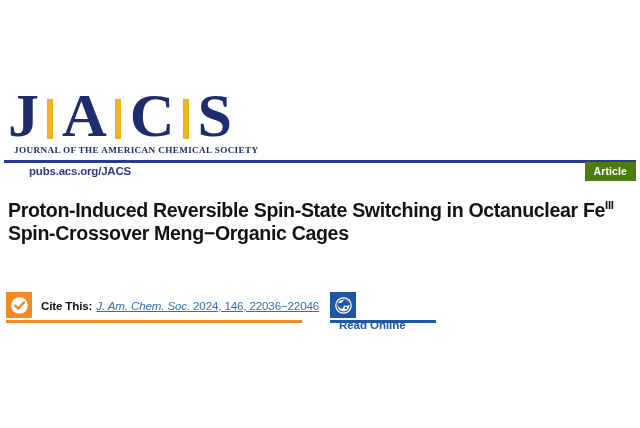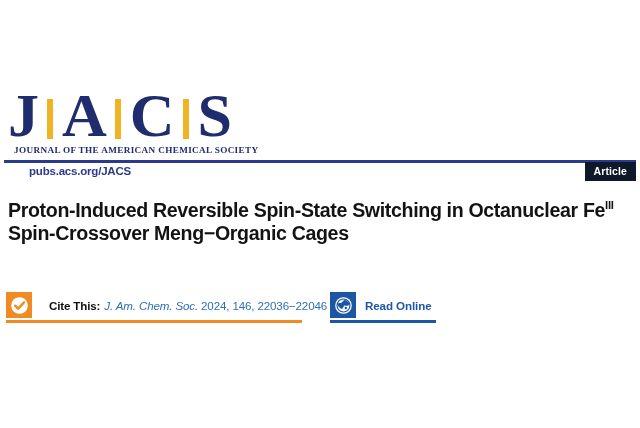--- a/index.html
+++ b/index.html
@@ -80,21 +80,21 @@
     font-weight: 600;
     color: #2b3a8c;
     letter-spacing: -0.2px;
     white-space: nowrap;
     margin-left: 24px;
   }
   .article-badge {
     position: absolute;
     right: 4px;
     top: 162px;
-    background: #0f172a;
+    background: #4d7c0f;
     color: #ffffff;
     font-size: 10.5px;
     font-weight: 700;
     padding: 3px 9px 4px 9px;
     letter-spacing: 0.1px;
     white-space: nowrap;
   }
 
   
   .title {
@@ -151,54 +151,56 @@
     background: #ef8b22;
     flex: 0 0 auto;
     display: flex;
     align-items: center;
     justify-content: center;
   }
   .cite-icon svg { display: block; }
   .cite-text {
     display: flex;
     align-items: center;
-    padding-left: 17px;
+    padding-left: 9px;
     white-space: nowrap;
     font-size: 11.6px;
     letter-spacing: -0.15px;
   }
   .cite-label {
     font-weight: 700;
     color: #111111;
     font-family: "Liberation Sans", sans-serif;
   }
   .cite-ref {
     color: #2f6fb5;
     font-family: "Liberation Sans", sans-serif;
     margin-left: 4px;
+    text-decoration: underline;
   }
   .cite-ref .jname { font-style: italic; }
   .cite-underline {
     width: 296px;
     height: 3px;
     background: #ef8b22;
     margin-top: 2px;
   }
 
   
   .read-block {
     position: absolute;
     left: 330px;
     top: 292px;
     width: 106px;
   }
   .read-row {
     display: flex;
     align-items: stretch;
     height: 26px;
+    flex-direction: column;
   }
   .read-icon {
     width: 26px;
     height: 26px;
     background: #1c56a5;
     flex: 0 0 auto;
     display: flex;
     align-items: center;
     justify-content: center;
   }

